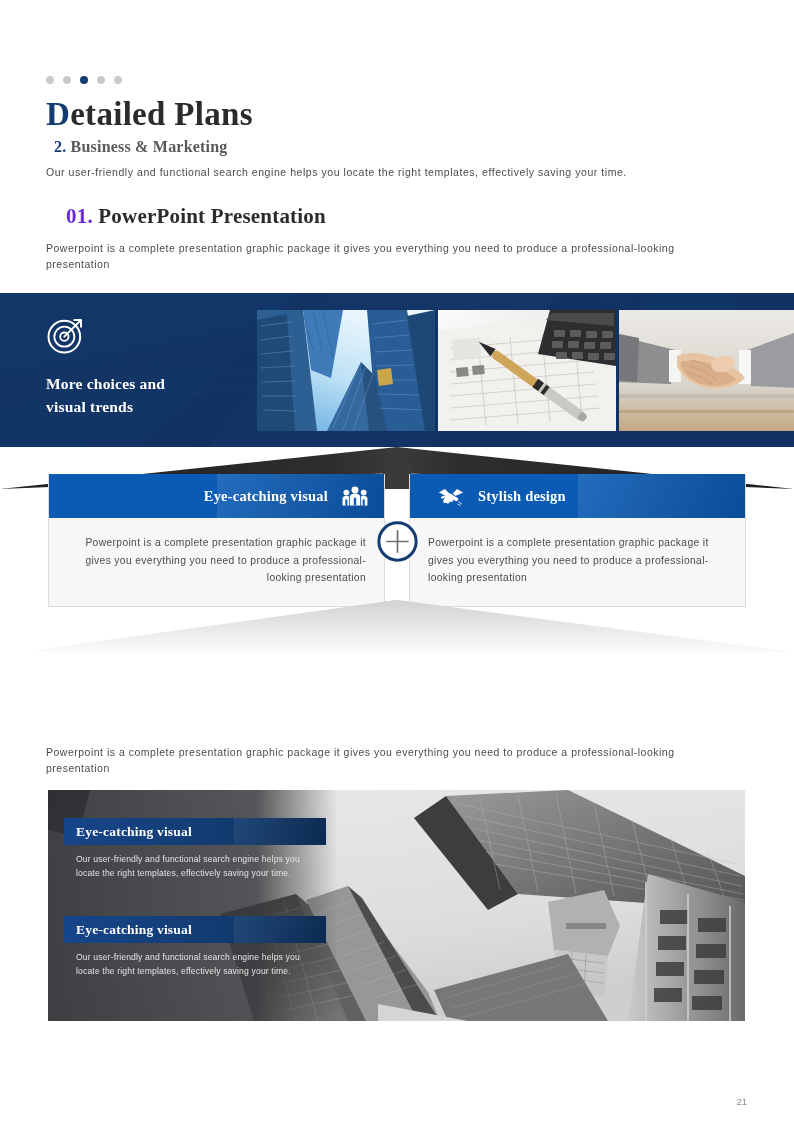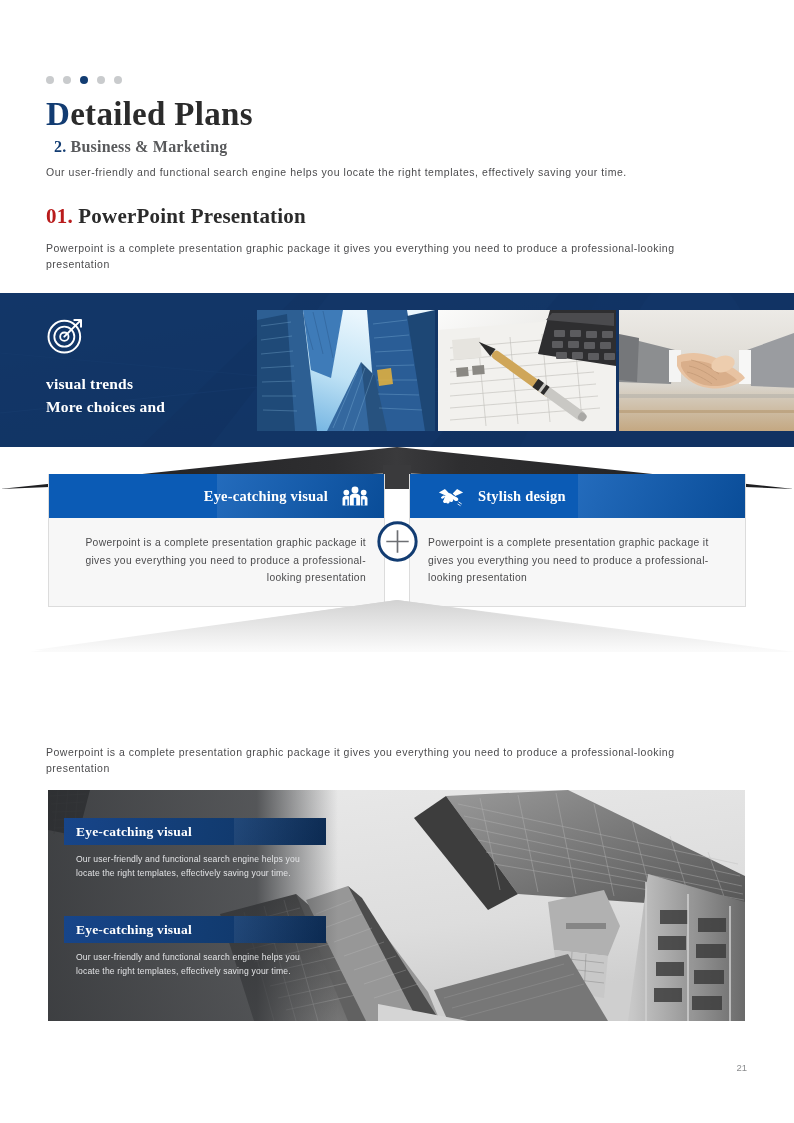--- a/index.html
+++ b/index.html
@@ -79,21 +79,21 @@
   
   .sec-head {
     position: absolute;
     left: 46px;
     font-family: "Liberation Serif", serif;
     font-size: 21px;
     font-weight: bold;
     color: #2b2b2b;
     letter-spacing: .2px;
   }
-  .sec-head .idx { color: #b91c1c; }
+  .sec-head .idx { color: #6d28d9; margin-left: 20px; }
 
   .sec-body {
     position: absolute;
     left: 46px;
     width: 690px;
     font-size: 10.5px;
     color: #4b4b4d;
     letter-spacing: .5px;
     line-height: 15.5px;
   }
@@ -263,21 +263,21 @@
     font-size: 8.6px;
     color: #e2e3e5;
     line-height: 13.5px;
     letter-spacing: .15px;
     width: 248px;
   }
 
   
   .pageno {
     position: absolute;
-    right: 47px; top: 1062px;
+    right: 47px; top: 1096px;
     font-size: 9.5px;
     color: #8b8c8e;
   }
 </style>
 </head>
 <body>
 
 <div class="slide">
 
   <div class="dots">
@@ -316,22 +316,22 @@
 
     <div class="banner-left">
       <svg class="target-ico" viewBox="0 0 48 48">
         <circle cx="22" cy="26" r="19" fill="none" stroke="#ffffff" stroke-width="2.4"></circle>
         <circle cx="22" cy="26" r="12" fill="none" stroke="#ffffff" stroke-width="2.2"></circle>
         <circle cx="22" cy="26" r="5" fill="none" stroke="#ffffff" stroke-width="2.2"></circle>
         <path d="M22 26 L41 7" stroke="#ffffff" stroke-width="2.4" stroke-linecap="round"></path>
         <path d="M34 6 L42 6 L42 14" fill="none" stroke="#ffffff" stroke-width="2.4" stroke-linejoin="round" stroke-linecap="round"></path>
       </svg>
       <div class="banner-txt">
+        <div>More choices and</div>
         <div>visual trends</div>
-        <div>More choices and</div>
       </div>
     </div>
 
     <div class="photos">
 
       <div class="photo">
         <svg viewBox="0 0 178 121" preserveAspectRatio="none" width="178" height="121">
           <defs>
             <linearGradient id="skyb" x1="0" y1="1" x2="0.5" y2="0">
               <stop offset="0%" stop-color="#5fa8dd"></stop>

